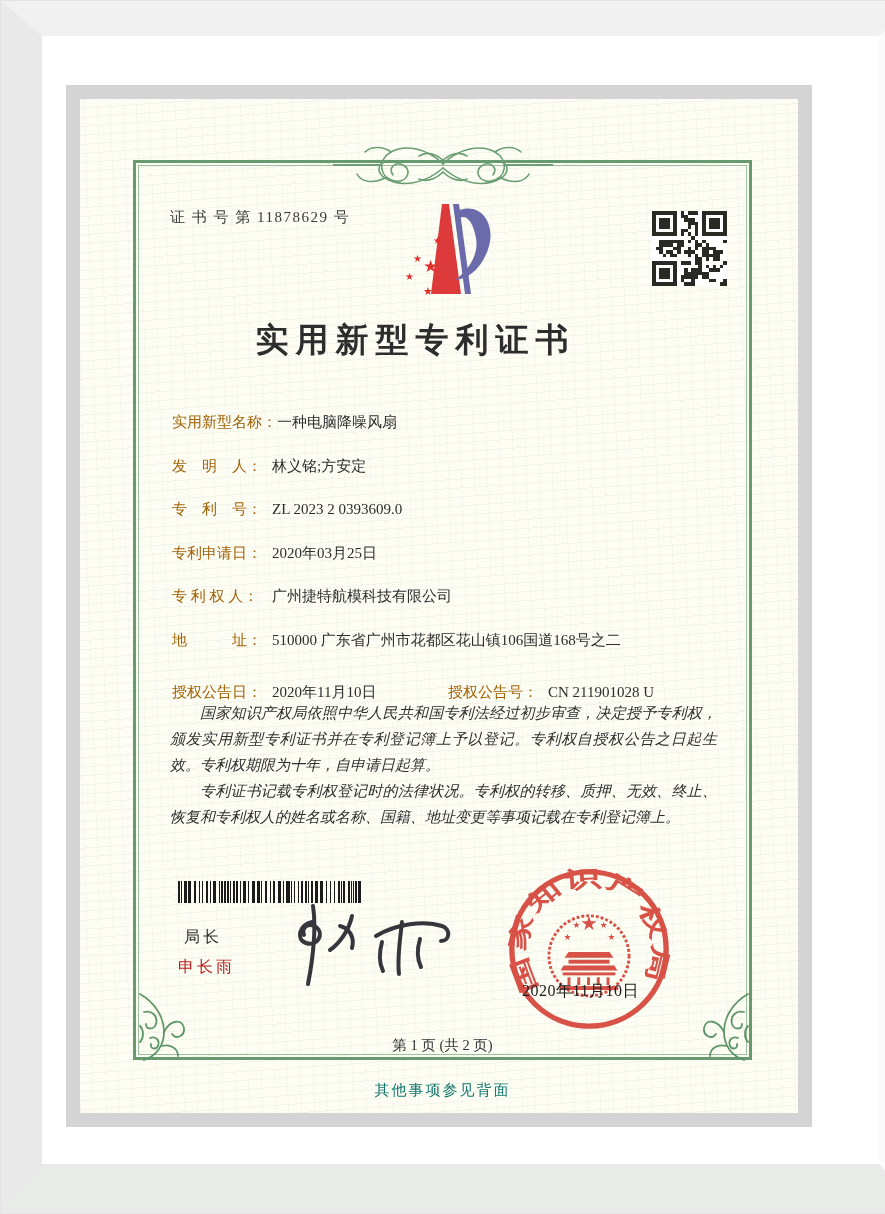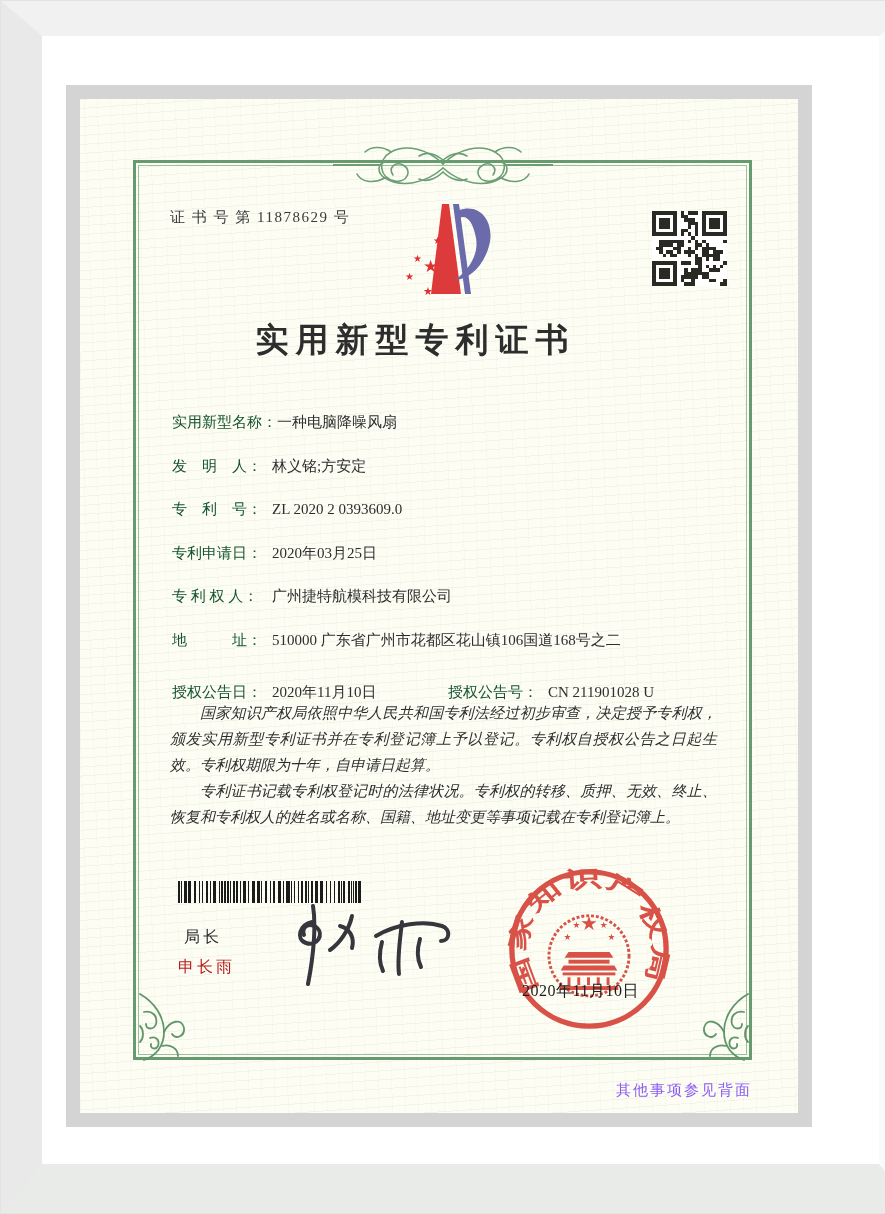--- a/index.html
+++ b/index.html
@@ -28,39 +28,39 @@
   .fl-bl{left:136px;top:990px;width:54px;height:72px;}
   .fl-br{left:698px;top:990px;width:54px;height:72px;transform:scaleX(-1);}
   
   .cert-no{position:absolute;left:170px;top:208px;font-size:15px;letter-spacing:1.5px;color:#3a3a3a;}
   .logo{position:absolute;left:383px;top:200px;width:108px;height:102px;}
   .qr{position:absolute;left:652px;top:211px;width:75px;height:75px;}
   .title{position:absolute;left:133px;top:318px;width:565px;text-align:center;
     font-size:33px;font-weight:bold;letter-spacing:7px;color:#2d2d2d;}
   
   .field-row{position:absolute;left:172px;width:560px;font-size:15px;line-height:20px;white-space:nowrap;}
-  .flabel{display:inline-block;min-width:100px;color:#14532d;font-family:Liberation Serif, serif;}
+  .flabel{display:inline-block;min-width:100px;color:#a16207;font-family:Liberation Serif, serif;}
   .fvalue{color:#2e2e2e;}
   .fr0{top:412px}.fr1{top:456px}.fr2{top:499px}.fr3{top:543px}.fr4{top:586px}.fr5{top:630px}
   .grant-row{position:absolute;left:172px;top:683px;width:560px;font-size:15px;white-space:nowrap;}
   .grant-pair2{position:absolute;left:276px;top:0;}
   
   .body-text{position:absolute;left:170px;top:700px;width:547px;font-size:15px;line-height:26px;
     text-align:justify;color:#2e2e2e;font-style:italic;}
   .body-text p{margin:0;text-indent:2em;}
   
   .barcode{position:absolute;left:178px;top:881px;width:185px;height:22px;}
   .signer-title{position:absolute;left:184px;top:927px;font-size:16px;letter-spacing:3px;color:#2c2c2c;}
   .signer-name{position:absolute;left:178px;top:957px;font-size:16px;letter-spacing:3px;color:#b91c1c;}
   .signature{position:absolute;left:282px;top:900px;width:180px;height:90px;}
   .seal{position:absolute;left:506px;top:866px;width:166px;height:166px;opacity:0.92;}
   .seal-date{position:absolute;left:522px;top:981px;font-size:16px;letter-spacing:0.5px;color:#1d1d1d;z-index:6;}
   .page-info{position:absolute;left:133px;top:1036px;width:619px;text-align:center;font-size:14.5px;color:#333;}
-  .back-note{position:absolute;left:133px;top:1081px;width:619px;text-align:right;font-size:15px;
-    letter-spacing:2px;color:#8b5cf6;}
+  .back-note{position:absolute;left:133px;top:1081px;width:619px;text-align:center;font-size:15px;
+    letter-spacing:2px;color:#0f766e;}
   .z5{z-index:5}
 </style>
 </head>
 <body>
 
 <div class="screen">
 
   <div class="frame-bevel"></div>
   <div class="frame-edge"></div>
   <div class="mat-band"></div>
@@ -255,21 +255,21 @@
 
   <div class="title z5">实用新型专利证书</div>
 
   <div class="field-row fr0">
     <span class="flabel">实用新型名称：</span><span class="fvalue">一种电脑降噪风扇</span>
   </div>
   <div class="field-row fr1">
     <span class="flabel">发　明　人：</span><span class="fvalue">林义铭;方安定</span>
   </div>
   <div class="field-row fr2">
-    <span class="flabel">专　利　号：</span><span class="fvalue">ZL 2020 2 0393609.0</span>
+    <span class="flabel">专　利　号：</span><span class="fvalue">ZL 2023 2 0393609.0</span>
   </div>
   <div class="field-row fr3">
     <span class="flabel">专利申请日：</span><span class="fvalue">2020年03月25日</span>
   </div>
   <div class="field-row fr4">
     <span class="flabel">专 利 权 人：</span><span class="fvalue">广州捷特航模科技有限公司</span>
   </div>
   <div class="field-row fr5">
     <span class="flabel">地　　　址：</span><span class="fvalue">510000 广东省广州市花都区花山镇106国道168号之二</span>
   </div>
@@ -383,15 +383,16 @@
         <rect x="73" y="114" width="3" height="8"></rect>
       <rect x="83" y="114" width="3" height="8"></rect>
         <rect x="93" y="114" width="3" height="8"></rect>
       <rect x="103" y="114" width="3" height="8"></rect>
       <rect x="55" y="123" width="60" height="4"></rect>
     </g>
   </svg>
 
   <div class="seal-date">2020年11月10日</div>
 
+  <div class="page-info z5">第 1 页 (共 2 页)</div>
   <div class="back-note">其他事项参见背面</div>
 
 </div>
 
 </body></html>

